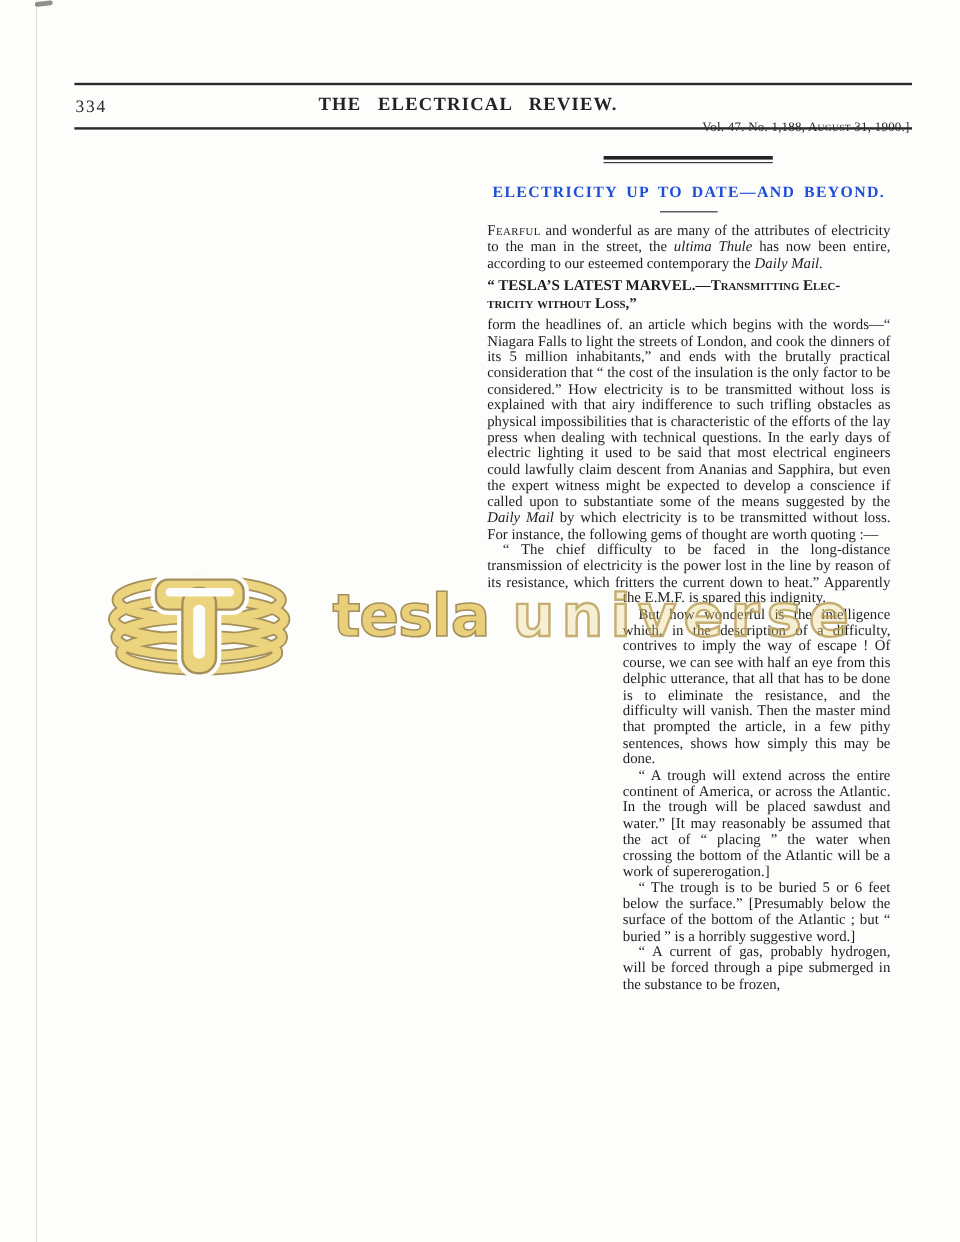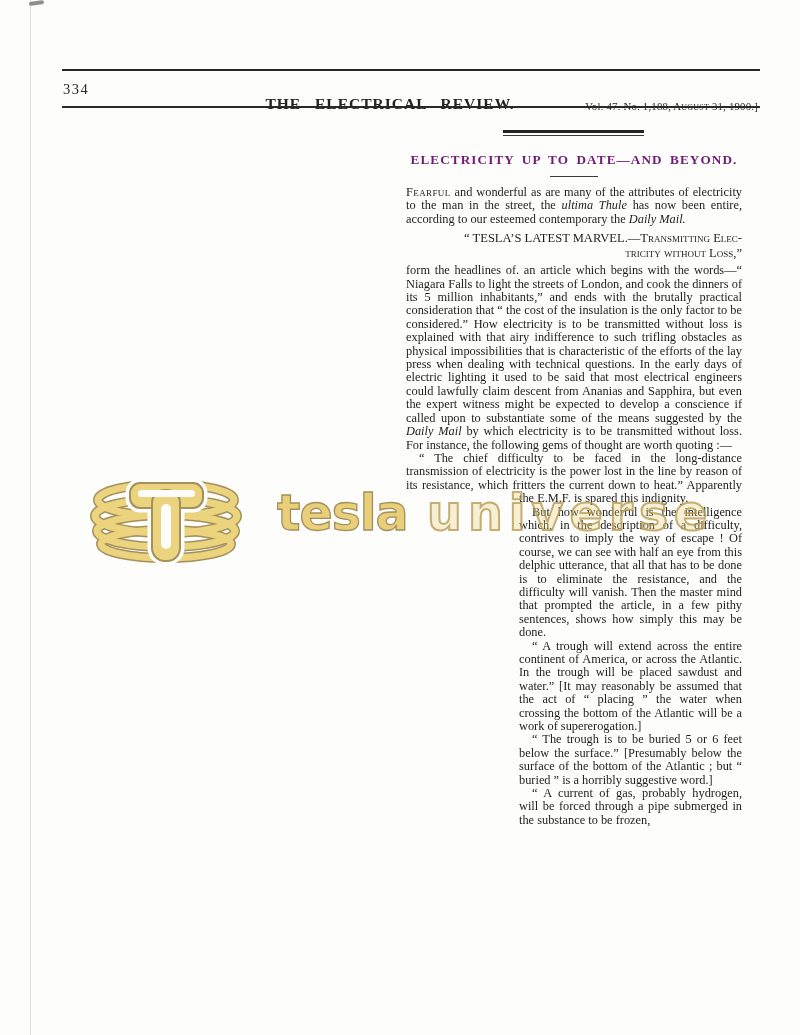--- a/index.html
+++ b/index.html
@@ -11,35 +11,35 @@
   .page{position:absolute;left:0;top:0;width:800px;height:1035px;background:#fdfdfb;}
   .scan-edge-line{position:absolute;left:30px;top:0;width:1px;height:1035px;background:#e4e4df;}
   .scan-speck{position:absolute;left:29px;top:1px;width:15px;height:4px;background:#55544f;border-radius:2px;transform:rotate(-7deg);opacity:.65;}
 
   
   .rule{position:absolute;background:#29292a;}
   .rule-top{left:62px;top:69px;width:698px;height:2px;}
   .rule-bottom{left:62px;top:106px;width:698px;height:2px;}
   .page-number{position:absolute;left:63px;top:81px;font-size:14.5px;letter-spacing:1.5px;color:#2a2a2b;}
   .masthead{position:absolute;left:210px;top:79px;width:360px;text-align:center;
-    font-size:15.5px;font-weight:bold;letter-spacing:1px;word-spacing:9px;color:#232324;margin-top:16px;}
+    font-size:15.5px;font-weight:bold;letter-spacing:1px;word-spacing:9px;color:#232324;}
   .issue-info{position:absolute;right:42px;top:100px;font-size:10.8px;letter-spacing:.2px;color:#2a2a2b;white-space:nowrap;}
   .sc{font-variant:small-caps;}
 
   
   .column{position:absolute;left:406px;top:126px;width:336px;}
   .double-rule-a{margin:4px 0 0 97px;width:141px;height:2.5px;background:#242425;}
   .double-rule-b{margin:2px 0 0 97px;width:141px;height:1px;background:#3a3a3b;}
   .article-title{margin-top:16px;text-align:center;font-weight:bold;font-size:13.2px;
-    letter-spacing:1.1px;word-spacing:3px;color:#701a75;}
+    letter-spacing:1.1px;word-spacing:3px;color:#1d4ed8;}
   .title-rule{width:48px;height:1.5px;background:#3a3a3b;margin:8px auto 0 auto;}
   .article-body{margin-top:9px;font-size:12.35px;line-height:13.4px;text-align:justify;color:#1d1d1e;}
   .article-body p{margin:0;}
   .article-body p.indent{text-indent:13px;}
-  .subheading{text-align:right;margin:5px 0 4px 0;font-size:12.55px;line-height:14.5px;}
+  .subheading{text-align:left;margin:5px 0 4px 0;font-size:12.55px;line-height:14.5px;font-weight:bold;}
   .seg-i{font-style:italic;}
   .seg-sc{font-variant:small-caps;}
   .seg-leadsc{font-variant:small-caps;letter-spacing:.4px;}
   .wrap-spacer{float:left;width:113px;height:344px;}
 
   
   .watermark{position:absolute;left:0;top:0;width:800px;height:1035px;pointer-events:none;z-index:5;}
   .wm-logo{position:absolute;left:87px;top:463px;}
   .wm-word{position:absolute;top:489px;font-family:"DejaVu Sans",sans-serif;font-weight:bold;font-size:49px;line-height:49px;}
   .wm-tesla{left:277px;color:#e9cf79;-webkit-text-stroke:1.3px #a3905c;letter-spacing:-1px;}

